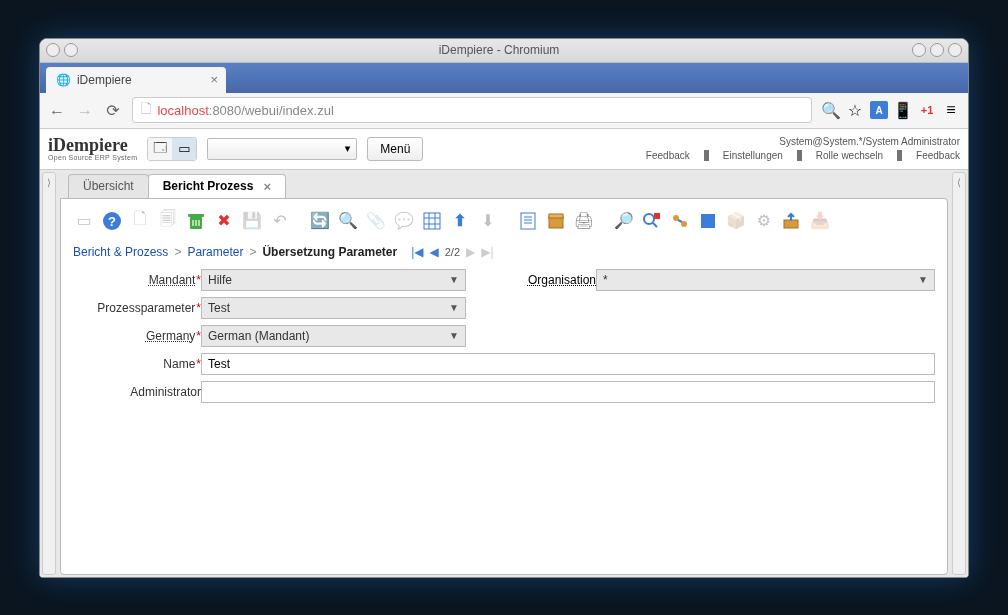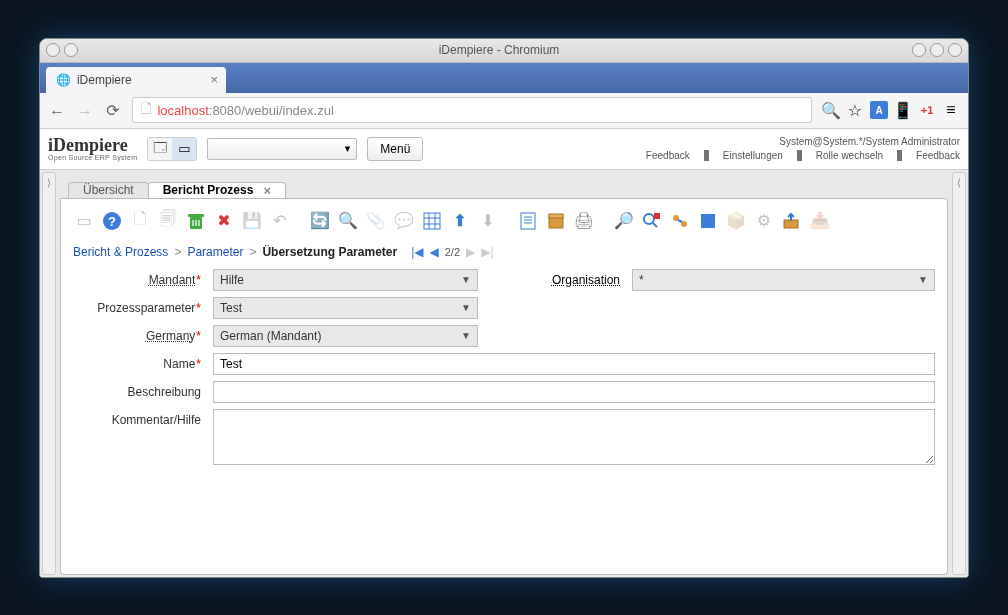--- a/index.html
+++ b/index.html
@@ -29,33 +29,33 @@
 .dropdown { width: 150px; height: 22px; border: 1px solid #bbb; background: linear-gradient(#fff,#eee); border-radius: 2px; display: flex; align-items: center; justify-content: flex-end; padding: 0 6px; font-size: 11px; }
 .menubtn { height: 24px; padding: 0 12px; border: 1px solid #bbb; background: linear-gradient(#fff,#eee); border-radius: 3px; font-size: 12px; }
 .topright { margin-left: auto; text-align: right; font-size: 10px; color: #555; }
 .toplinks { display: flex; gap: 14px; margin-top: 3px; justify-content: flex-end; }
 .toplinks span { color: #555; border-left: 5px solid #737373; padding-left: 14px; }
 .toplinks span:first-child { border: none; padding-left: 0; }
 .mainarea { flex: 1; background: #e8e8e8; border-top: 1px solid #ccc; position: relative; display: flex; }
 .sidehandle { width: 14px; background: #f0f0f0; border: 1px solid #ccc; border-radius: 3px; margin: 2px; display: flex; align-items: flex-start; justify-content: center; padding-top: 4px; color: #888; font-size: 10px; }
 .center { flex: 1; display: flex; flex-direction: column; margin: 2px; }
 .apptabs { height: 26px; display: flex; align-items: flex-end; padding-left: 8px; gap: 0; }
-.apptab { height: 16px; padding: 0 14px; background: #e5e5e5; border: 1px solid #bbb; border-bottom: none; border-radius: 4px 4px 0 0; font-size: 12px; color: #555; display: flex; align-items: center; margin-right: -1px; }
+.apptab { height: 24px; padding: 0 14px; background: #e5e5e5; border: 1px solid #bbb; border-bottom: none; border-radius: 4px 4px 0 0; font-size: 12px; color: #555; display: flex; align-items: center; margin-right: -1px; }
 .apptab.active { background: #fff; color: #000; font-weight: bold; position: relative; z-index: 2; }
 .apptab-close { margin-left: 10px; color: #888; font-size: 13px; }
 .content { flex: 1; background: #fff; border: 1px solid #bbb; border-radius: 0 4px 4px 4px; padding: 8px 12px; display: flex; flex-direction: column; gap: 6px; }
 .toolbar { height: 28px; display: flex; align-items: center; gap: 6px; padding: 2px 0; }
 .tbicon { width: 22px; height: 22px; display: flex; align-items: center; justify-content: center; font-size: 16px; }
 .breadcrumb { font-size: 12px; color: #555; display: flex; align-items: center; gap: 6px; padding: 4px 0; }
 .breadcrumb a { color: #1a4fb5; }
 .bc-sep { color: #888; }
 .bc-current { font-weight: bold; color: #222; }
 .recnav { display: flex; align-items: center; gap: 6px; margin-left: 8px; }
 .form { display: flex; flex-direction: column; gap: 6px; font-size: 12px; }
-.row { display: flex; align-items: center; gap: 12px; }
+.row { display: flex; align-items: center; gap: 0; }
 .lbl { width: 128px; text-align: right; color: #333; text-decoration: underline dotted; }
 .lbl.req::after { content: "*"; color: #c00; margin-left: 1px; text-decoration: none; display: inline-block; }
 .combo { flex: 0 0 265px; height: 22px; border: 1px solid #bbb; background: #e8e8e8; display: flex; align-items: center; justify-content: space-between; padding: 0 6px; font-size: 12px; color: #333; }
 .combo .arrow { color: #555; font-size: 10px; }
 .spacer { width: 130px; text-align: right; text-decoration: underline dotted; }
 .textin { flex: 1; height: 22px; border: 1px solid #bbb; background: #fff; padding: 0 6px; font-size: 12px; }
 .textarea { flex: 1; height: 56px; border: 1px solid #bbb; background: #fff; padding: 4px 6px; font-size: 12px; resize: both; }
 .chk { width: 14px; height: 14px; }
 .chklabel { font-size: 12px; color: #333; }
 svg { display: block; }
@@ -261,26 +261,22 @@
               <div class="combo">
                   <span>German (Mandant)</span>
                   <span class="arrow">▼</span>
                 </div>
             </div>
             <div class="row">
               <div class="lbl req" style="text-decoration:none">Name</div>
               <input class="textin" value="Test" style="">
             </div>
             <div class="row">
-              <div class="lbl" style="text-decoration:none">Beschreibung</div>
+              <div class="lbl" style="text-decoration:none">Administrator</div>
               <input class="textin" value="" style="">
             </div>
-            <div class="row" style="align-items:flex-start">
-              <div class="lbl" style="text-decoration:none;padding-top:4px">Kommentar/Hilfe</div>
-              <textarea class="textarea" style=""></textarea>
-            </div>
           </div>
         </div>
       </div>
       <div class="sidehandle">⟨</div>
     </div>
   </div>
 </div>
 
 </body></html>

